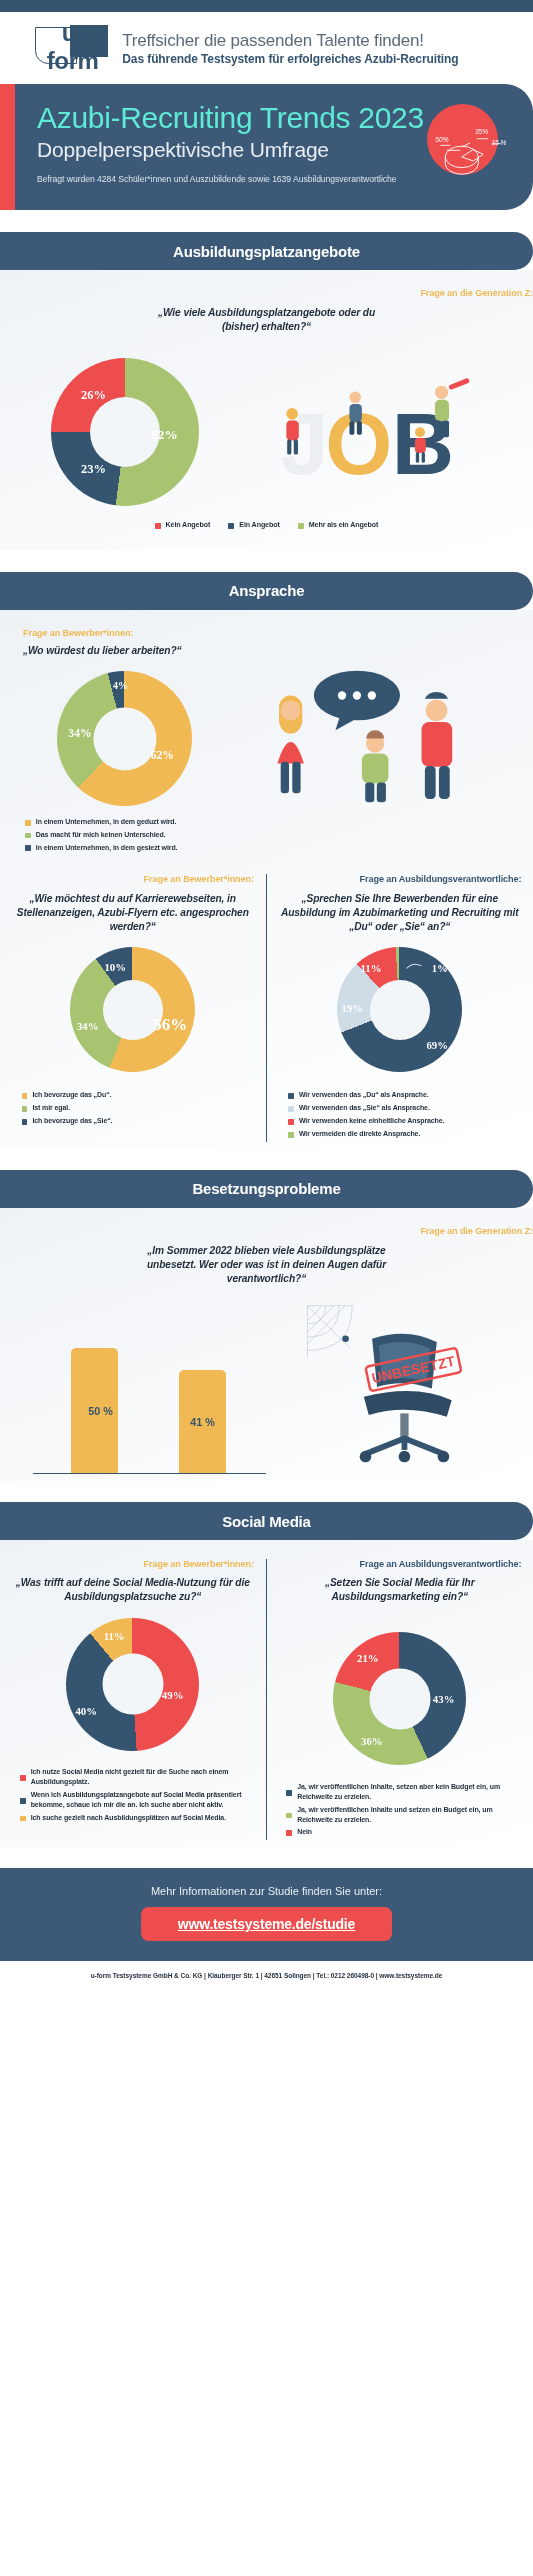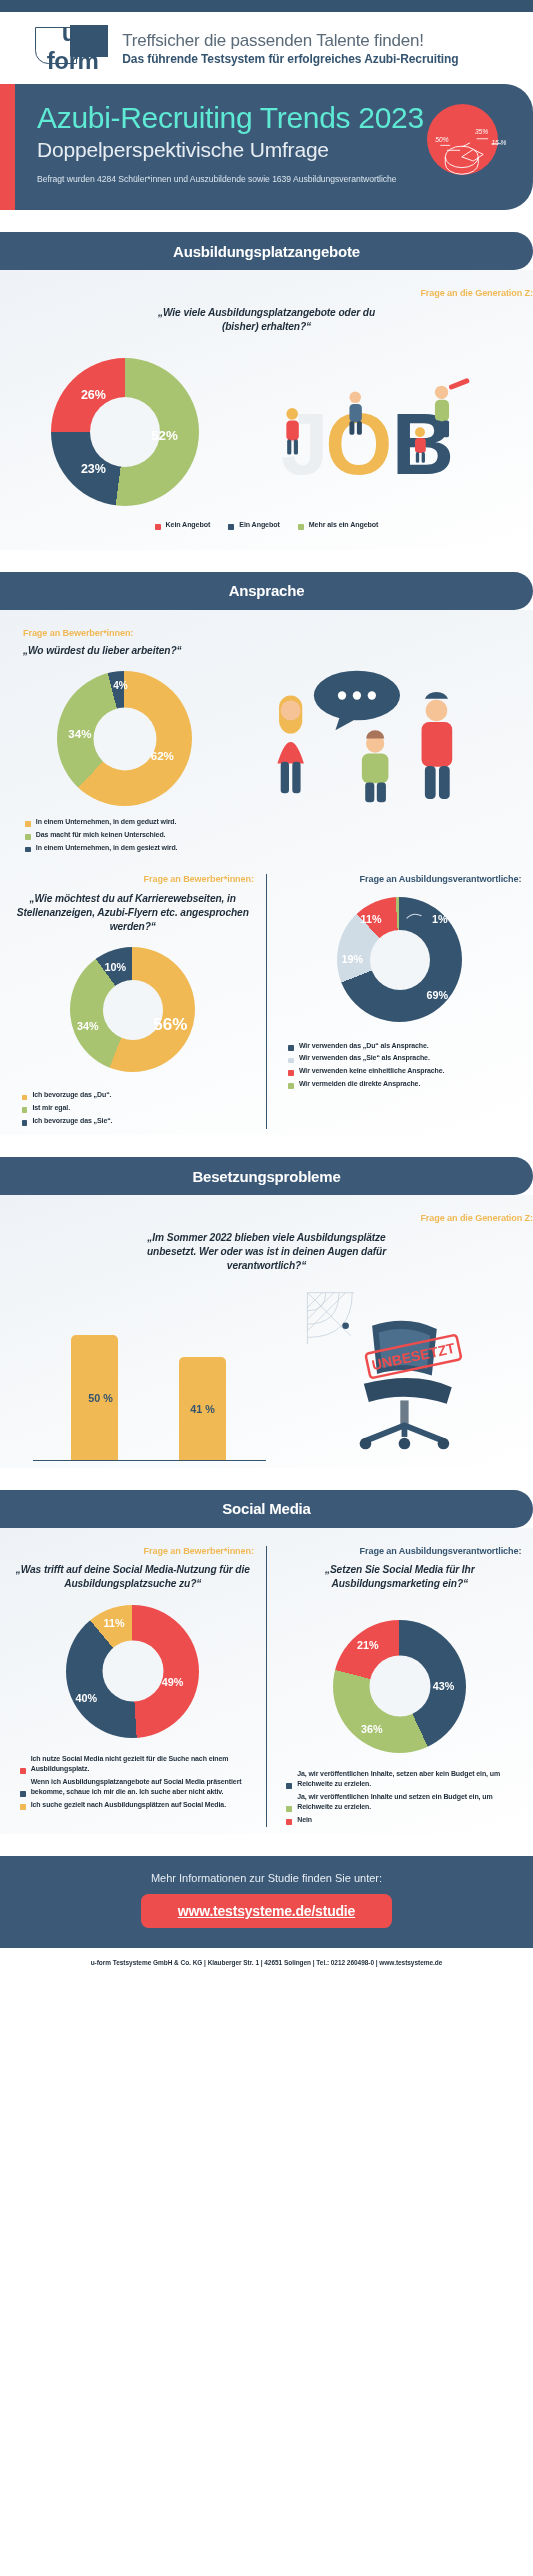--- a/index.html
+++ b/index.html
@@ -104,27 +104,27 @@
 
   
   .donut { position: relative; border-radius: 50%; }
   .donut .hole {
     position: absolute; border-radius: 50%;
     background: #f3f6f9;
     left: 50%; top: 50%; transform: translate(-50%,-50%);
   }
   .donut .lbl {
     position: absolute; color: #ffffff; font-weight: 700;
-    transform: translate(-50%,-50%); white-space: nowrap;
+    transform: translate(-50%,-50%); white-space: nowrap; font-family: Liberation Serif, serif;
   }
 
   
   .legend { list-style: none; }
   .legend li {
-    display: flex; align-items: flex-end; gap: 5px;
+    display: flex; align-items: center; gap: 5px;
     font-size: 7px; font-weight: 700; color: #1f2d3a; line-height: 1.42;
     margin-bottom: 2.9px; letter-spacing: -0.1px;
   }
   .legend .sw { width: 5.8px; height: 5.8px; flex: none; margin-top: 1.7px; border-radius: 0.8px; }
   .legend.inline { display: flex; gap: 18.3px; justify-content: center; }
   .legend.inline li { margin-bottom: 0; font-size: 7.1px; }
 
   .two-col { display: flex; }
   .col { width: 50%; padding: 0 11.6px; }
   .col.left { border-right: 1.3px solid #355470; }
@@ -377,20 +377,21 @@
         <li>
           <span class="sw bg-navy"></span>
           <span>Ich bevorzuge das „Sie“.</span>
         </li>
       </ul>
     </div>
 
     <div class="col">
       <div class="q-block">
         <div class="q-label navy">Frage an Ausbildungsverantwortliche:</div>
+        <div class="q-text">„Sprechen Sie Ihre Bewerbenden für eine Ausbildung im Azubimarketing und Recruiting mit „Du“ oder „Sie“ an?“</div>
       </div>
       <div style="display:flex;justify-content:center;margin-top:13.3px;">
         <div class="donut" style="width:125px;height:125px;
              background: conic-gradient(#355470 0deg 248.4deg, #cfdce6 248.4deg 316.8deg, #ee4d4d 316.8deg 356.4deg, #a8c471 356.4deg 360deg);">
           <div class="hole" style="width:60px;height:60px;"></div>
           <div class="lbl" style="left:80%;top:78%;font-size:10.8px;">69%</div>
           <div class="lbl" style="left:12%;top:49%;font-size:10.8px;">19%</div>
           <div class="lbl" style="left:27%;top:17%;font-size:10.8px;">11%</div>
           <div class="lbl" style="left:82%;top:17%;font-size:10.8px;">1%</div>
           <svg style="position:absolute;left:54%;top:10%;" width="28" height="13.3" viewBox="0 0 34 16">

